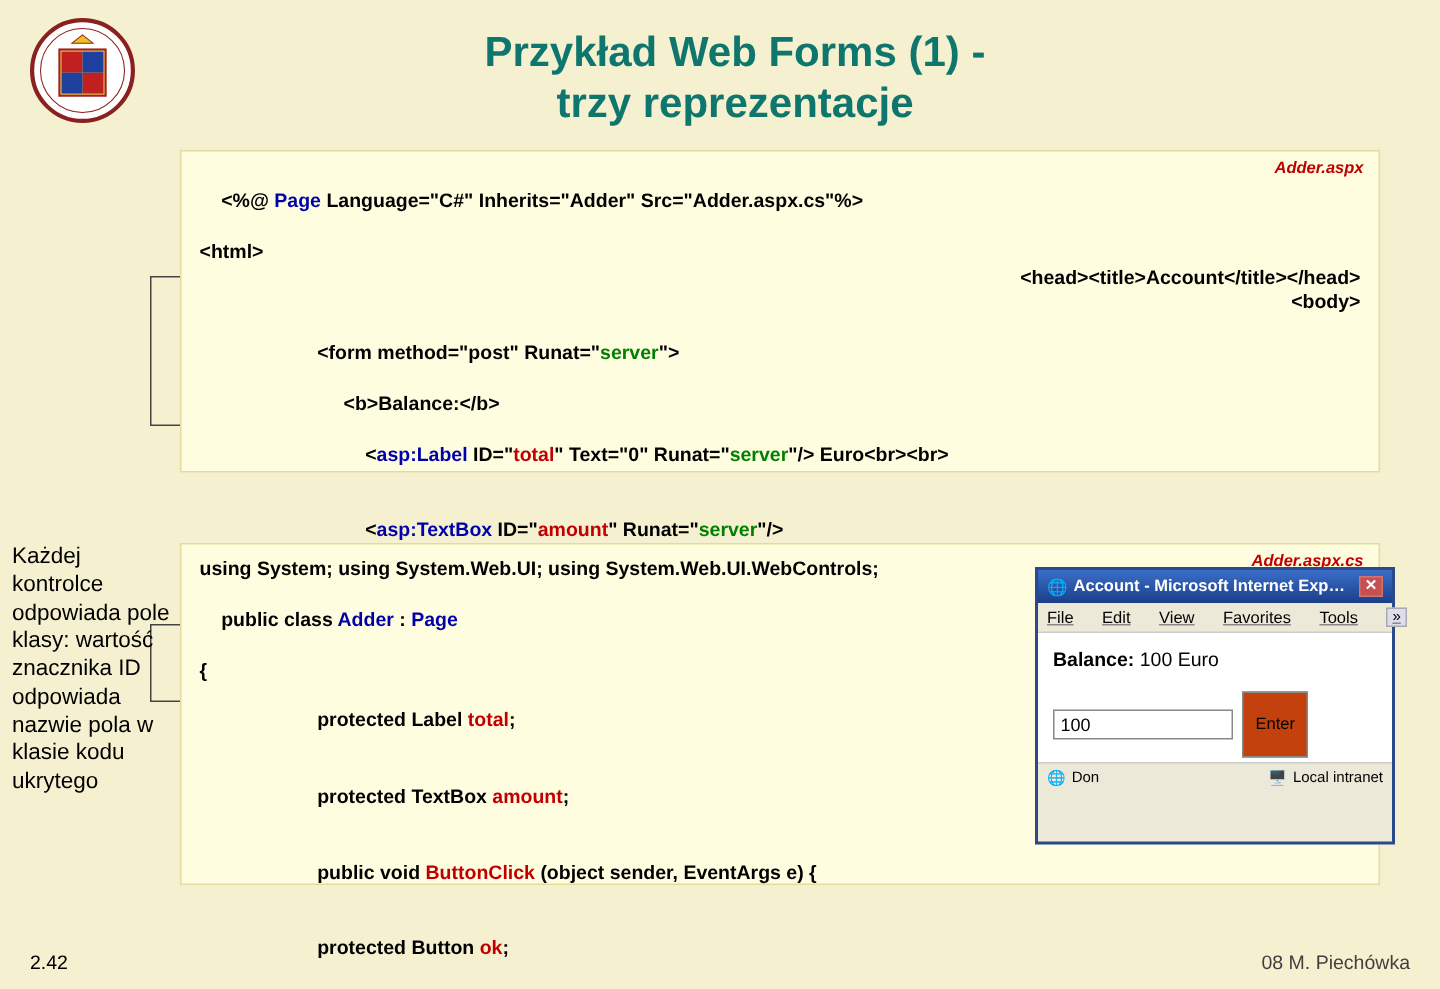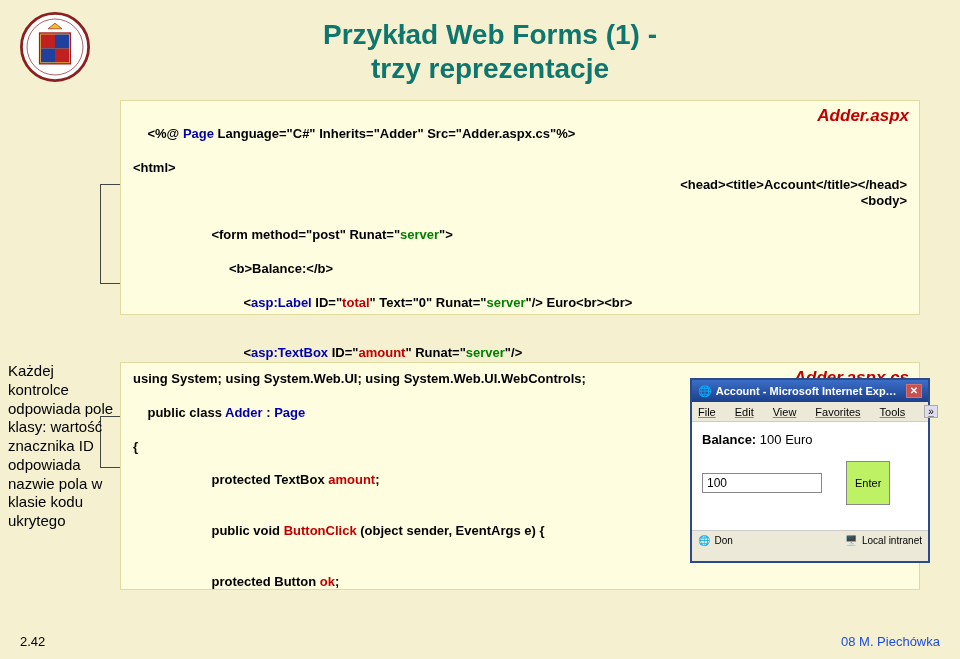--- a/index.html
+++ b/index.html
@@ -41,21 +41,21 @@
   }
   .panel1 { top: 100px; width: 800px; height: 215px; }
   .panel2 { top: 362px; width: 800px; height: 228px; }
   .filename {
     position: absolute;
     right: 10px;
     top: 4px;
     color: #c00000;
     font-style: italic;
     font-weight: bold;
-    font-size: 17px;
+    font-size: 11px;
   }
   .sidenote {
     position: absolute;
     left: 8px;
     top: 362px;
     width: 108px;
     font-size: 15px;
     line-height: 1.25;
     color: #000;
   }
@@ -74,21 +74,21 @@
     bottom: 10px;
     left: 20px;
     font-size: 13px;
     color: #000;
   }
   .footer-right {
     position: absolute;
     bottom: 10px;
     right: 20px;
     font-size: 13px;
-    color: #1d4ed8;
+    color: #404040;
   }
   .kw-blue { color: #0000aa; }
   .kw-red { color: #c00000; }
   .kw-green { color: #008000; }
   .bold { font-weight: bold; }
   .ind1 { padding-left: 32px; display: block; text-align: right; }
   .ind2 { padding-left: 64px; display: block; }
   .ind3 { padding-left: 96px; display: block; }
   .codeline { display: block; white-space: pre-wrap; }
 
@@ -118,46 +118,46 @@
     border-bottom: 1px solid #ccc;
     display: flex;
     align-items: center;
     gap: 19px;
     padding: 0 6px;
     font-size: 11px;
   }
   .browser-menu span { text-decoration: underline; text-decoration-color: #888; }
   .browser-body {
     background: #fff;
-    height: 108px;
+    height: 86px;
     padding: 10px;
   }
   .browser-status {
     height: 20px;
     border-top: 1px solid #ccc;
     display: flex;
     align-items: center;
     justify-content: space-between;
     padding: 0 6px;
     font-size: 10px;
   }
   .browser-balance { font-weight: bold; font-size: 13px; margin-bottom: 14px; }
-  .browser-controls { display: flex; gap: 24px; align-items: center; }
+  .browser-controls { display: flex; gap: 6px; align-items: center; }
   .browser-input {
     width: 120px;
     height: 20px;
     border: 1px solid #888;
     padding: 1px 4px;
     font-size: 12px;
     background: #fff;
   }
   .browser-button {
     padding: 15px 8px;
     border: 1px solid #888;
-    background: #bef264;
+    background: #c2410c;
     font-size: 11px;
   }
   .win-btn {
     width: 16px; height: 14px;
     background: #c75050;
     border: 1px solid #fff3;
     display: flex; align-items: center; justify-content: center;
     font-size: 10px; line-height: 1;
   }
   .chevr {
@@ -220,20 +220,23 @@
 
 <div class="code-panel panel2">
   <div class="filename">Adder.aspx.cs</div>
 
   <span class="codeline bold">using System; using System.Web.UI; using System.Web.UI.WebControls;</span>
   <span class="codeline bold">
     <span>public class </span><span class="kw-blue">Adder</span><span> : </span><span class="kw-blue">Page</span>
   </span>
   <span class="codeline bold">{</span>
   <span class="codeline bold ind2">
+    <span>protected Label </span><span class="kw-red">total</span><span>;</span>
+  </span>
+  <span class="codeline bold ind2">
     <span>protected TextBox </span><span class="kw-red">amount</span><span>;</span>
   </span>
   <span class="codeline bold ind2">
     <span>public void </span><span class="kw-red">ButtonClick</span><span> (object sender, EventArgs e) {</span>
   </span>
   <span class="codeline bold ind2">
     <span>protected Button </span><span class="kw-red">ok</span><span>;</span>
   </span>
   <span class="codeline bold ind3">
     

